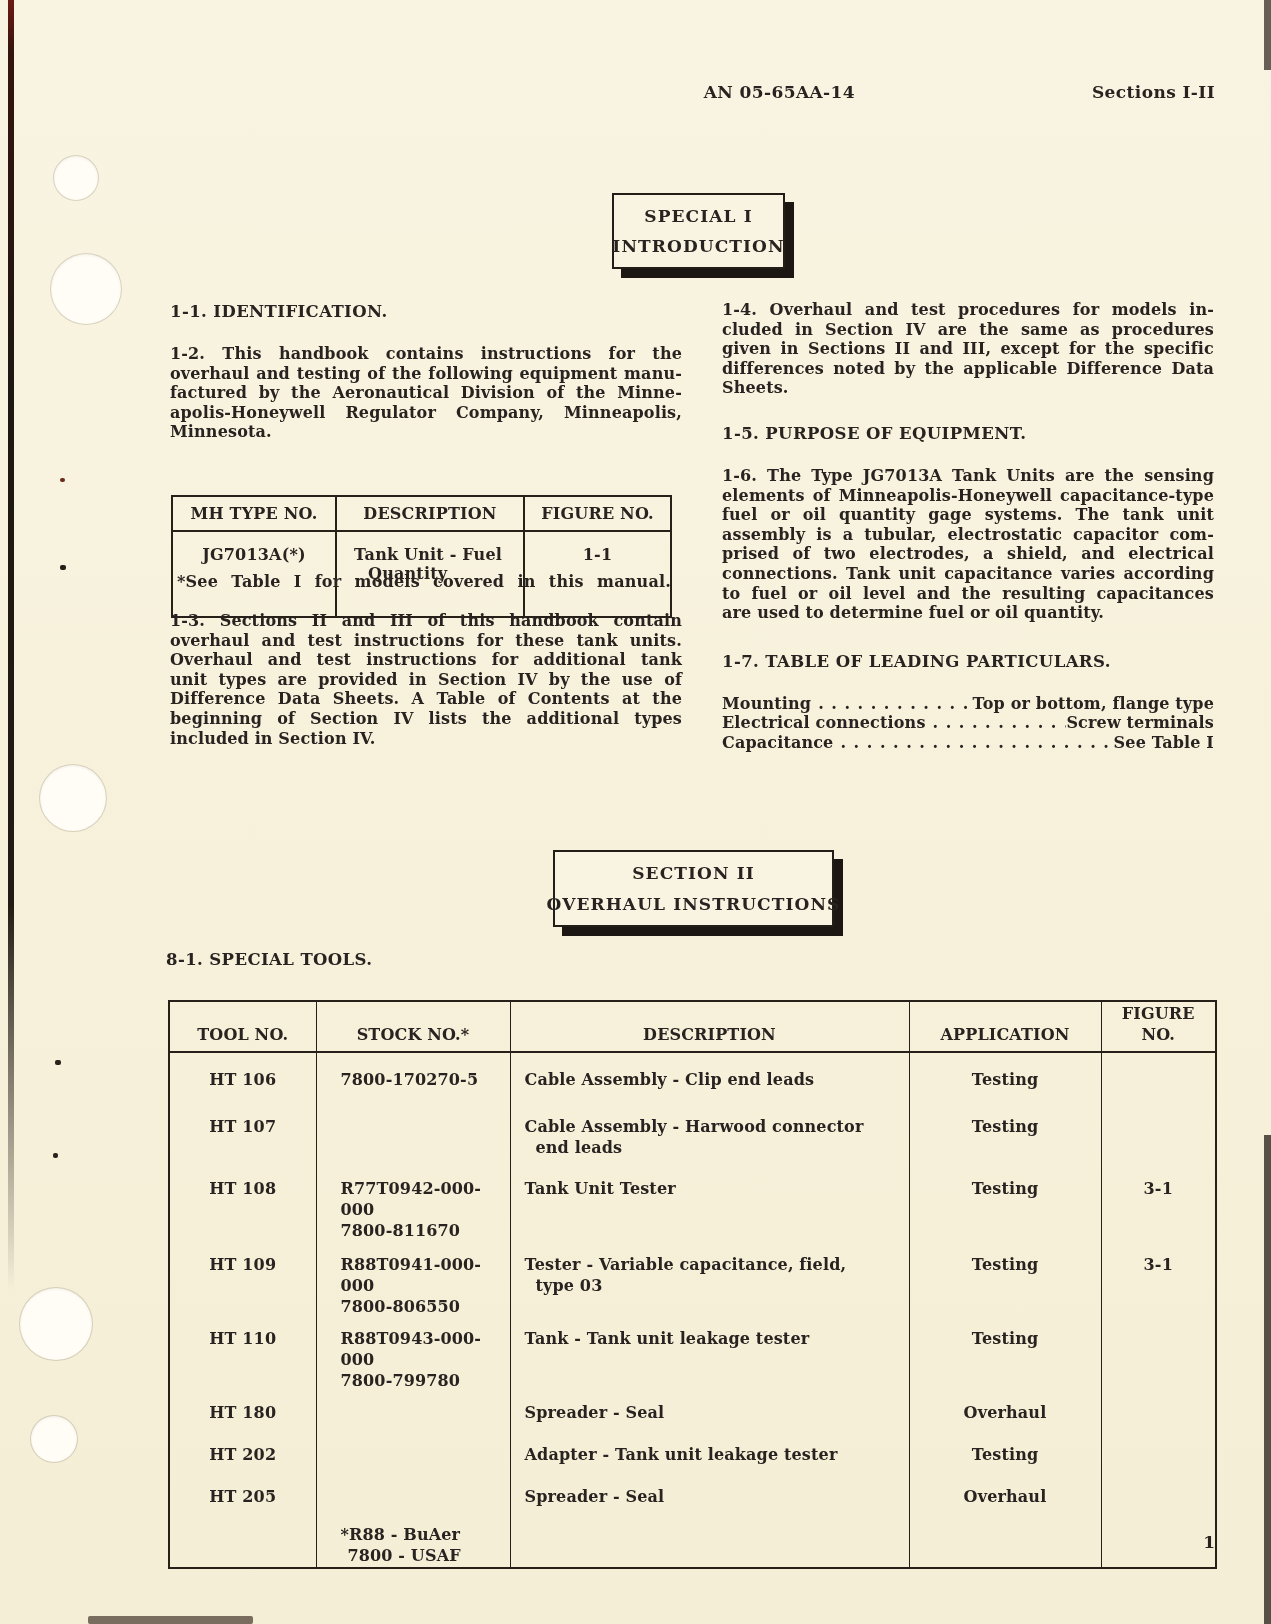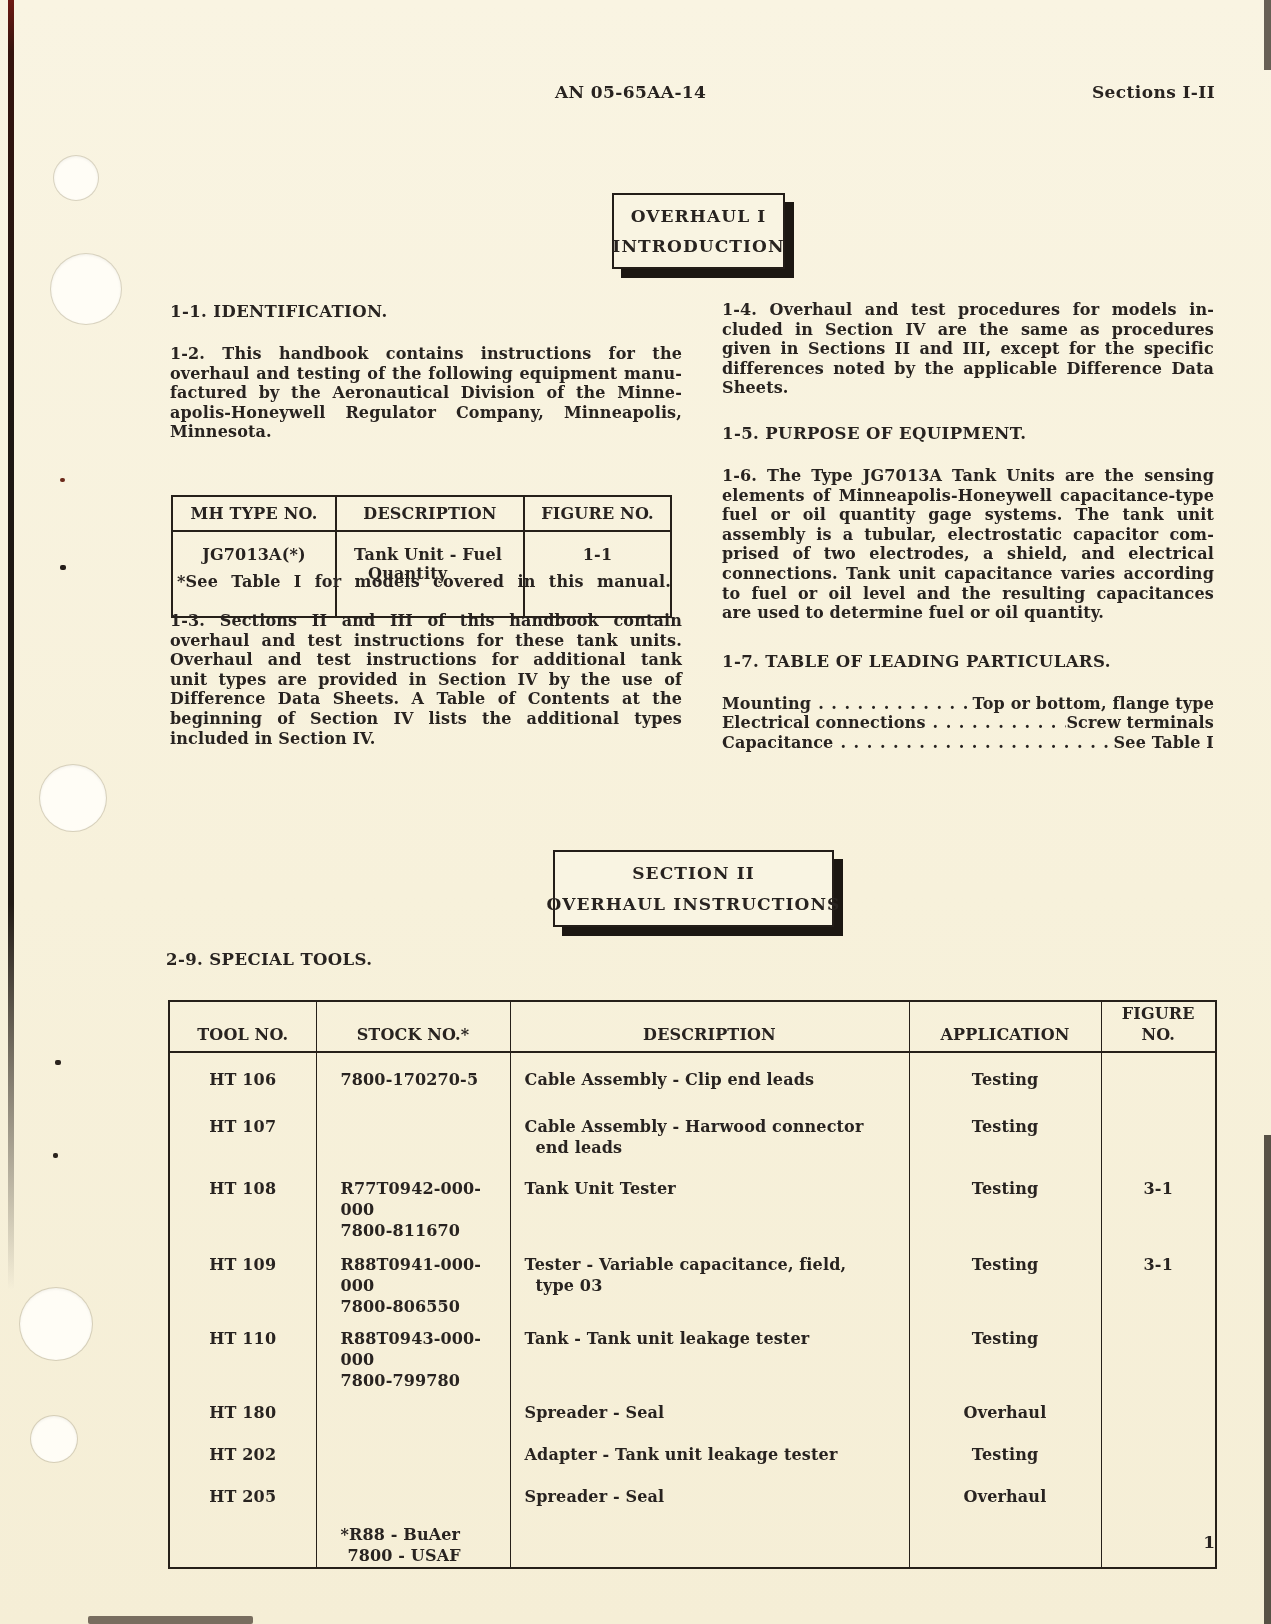--- a/index.html
+++ b/index.html
@@ -79,25 +79,25 @@
   <div class="abs hole" style="left:54px;top:156px;width:44px;height:44px;"></div>
   <div class="abs hole" style="left:51px;top:254px;width:70px;height:70px;"></div>
   <div class="abs hole" style="left:40px;top:765px;width:66px;height:66px;"></div>
   <div class="abs hole" style="left:20px;top:1288px;width:72px;height:72px;"></div>
   <div class="abs hole" style="left:31px;top:1416px;width:46px;height:46px;"></div>
   <div class="abs speck" style="left:60px;top:478px;width:5px;height:4px;background:#6b2a1a;"></div>
   <div class="abs speck" style="left:60px;top:565px;width:6px;height:5px;background:#241d18;"></div>
   <div class="abs speck" style="left:55px;top:1060px;width:6px;height:5px;background:#2a231d;"></div>
   <div class="abs speck" style="left:53px;top:1153px;width:5px;height:5px;background:#2a231d;"></div>
 
-  <div class="abs hdr" style="left:555px;top:82px;width:300px;text-align:left;">AN 05-65AA-14</div>
+  <div class="abs hdr" style="left:555px;top:82px;width:300px;text-align:right;">AN 05-65AA-14</div>
   <div class="abs hdr" style="left:1015px;top:82px;width:200px;text-align:right;">Sections I-II</div>
 
   <div class="abs secbox" style="left:612px;top:193px;width:169px;height:72px;">
-    <div>OVERHAUL I</div>
+    <div>SPECIAL I</div>
     <div>INTRODUCTION</div>
   </div>
 
   <div class="abs h" style="left:170px;top:302px;">1-1. IDENTIFICATION.</div>
 
   <div class="abs para" style="left:170px;top:344px;width:512px;">
     <div class="jl">1-2. This handbook contains instructions for the</div>
     <div class="jl">overhaul and testing of the following equipment manu-</div>
     <div class="jl">factured by the Aeronautical Division of the Minne-</div>
     <div class="jl">apolis-Honeywell Regulator Company, Minneapolis,</div>
@@ -178,21 +178,21 @@
       <span class="dots">. . . . . . . . . . . . . . . . . . . . . . . . . . . . . . . .</span>
       <span class="val">See Table I</span>
     </div>
   </div>
 
   <div class="abs secbox" style="left:553px;top:850px;width:277px;height:73px;">
     <div>SECTION II</div>
     <div>OVERHAUL INSTRUCTIONS</div>
   </div>
 
-  <div class="abs h" style="left:166px;top:950px;">2-9. SPECIAL TOOLS.</div>
+  <div class="abs h" style="left:166px;top:950px;">8-1. SPECIAL TOOLS.</div>
 
   <table class="abs tools" style="left:168px;top:1000px;width:1047px;">
     <colgroup>
       <col style="width:147px;">
         <col style="width:194px;">
         <col style="width:399px;">
         <col style="width:192px;">
         <col style="width:115px;">
     </colgroup>
     <tbody>

